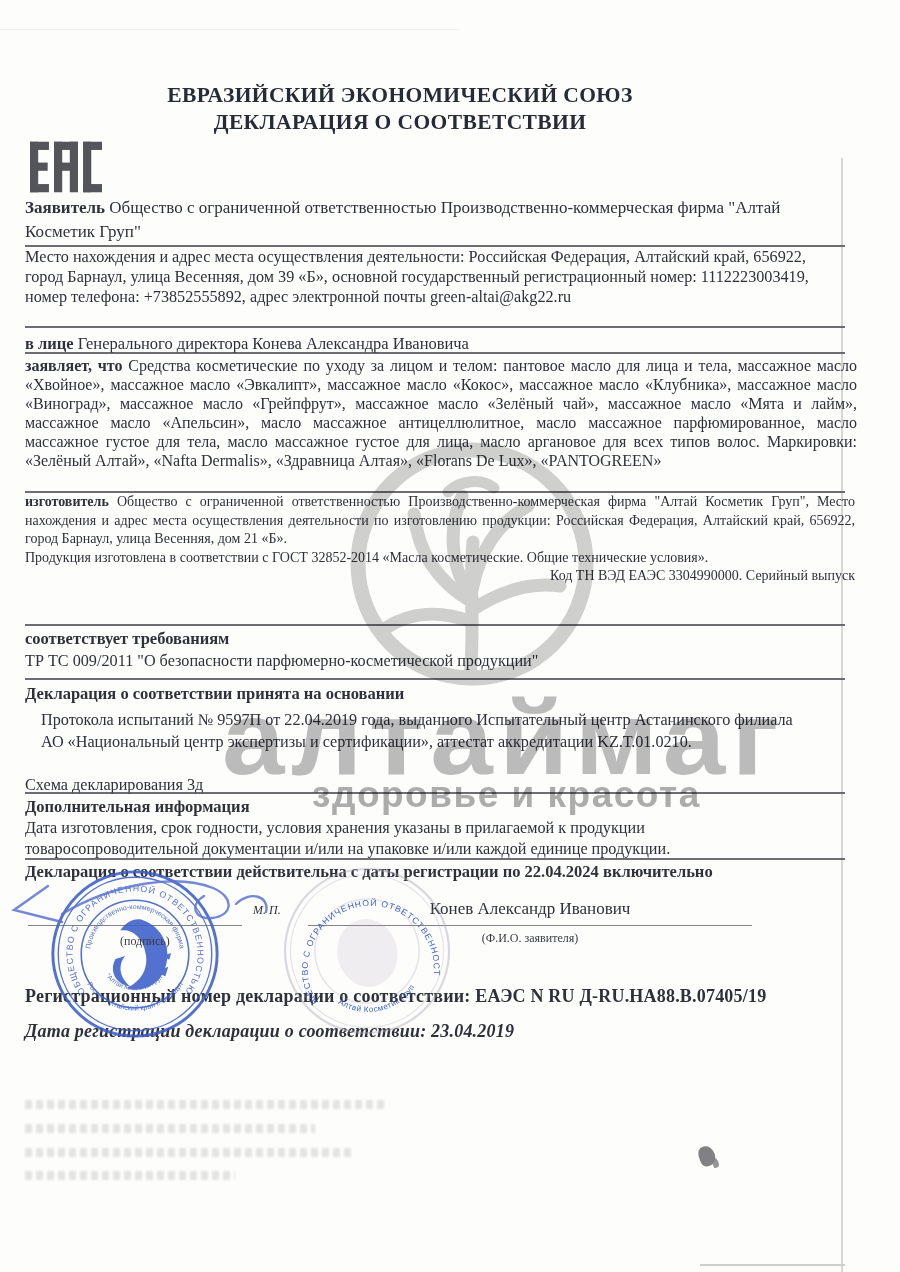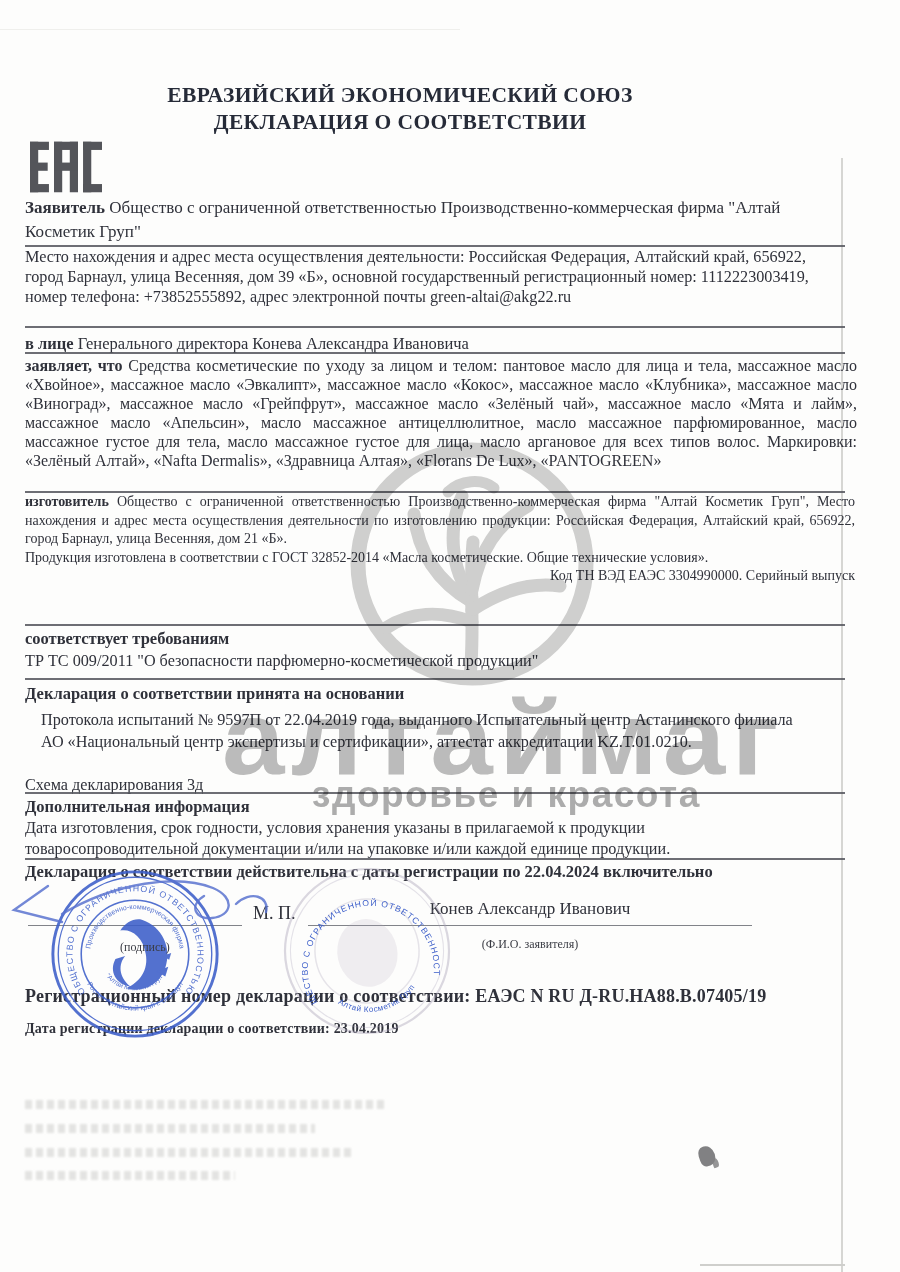--- a/index.html
+++ b/index.html
@@ -6,21 +6,21 @@
   .page{
     position:relative;width:900px;height:1272px;margin:0 auto;
     background:#fdfdfc;overflow:hidden;
     font-family:"Liberation Serif", serif;color:#2f313a;
   }
   .abs{position:absolute;}
   .txt{font-family:"Liberation Serif", serif;color:#2f313a;}
   .b{font-weight:bold;}
   .just{text-align:justify;}
   .divider{position:absolute;height:1.5px;background:#53555c;opacity:.85;}
-  .caption{font-size:12px;color:#3a3c44;margin-top:6px;}
+  .caption{font-size:12px;color:#3a3c44;}
   .title-wrap{left:0;top:82px;width:800px;text-align:center;
     font-weight:bold;font-size:21.5px;letter-spacing:.4px;color:#262b38;line-height:27px;}
   .ghostline{position:absolute;height:9px;opacity:.55;filter:blur(.8px);
     background:repeating-linear-gradient(90deg,#cfcfcd 0 7px,transparent 7px 11px);}
   .wm-layer{position:absolute;inset:0;pointer-events:none;mix-blend-mode:multiply;z-index:5;}
   .wm-brand{position:absolute;left:222px;top:686px;font-family:"Liberation Sans",sans-serif;
     font-weight:bold;font-size:104px;line-height:1;color:#bdbdbd;letter-spacing:6px;
     transform:scaleX(1.08);transform-origin:left top;}
   .wm-tag{position:absolute;left:312px;top:776px;font-family:"Liberation Sans",sans-serif;
     font-weight:bold;font-size:37px;color:#aeaeae;letter-spacing:1.5px;line-height:1;}
@@ -104,27 +104,27 @@
     <div class="abs txt" style="left:25px;top:776px;font-size:16.2px;">Схема декларирования 3д</div>
     <div class="divider" style="left:25px;top:792px;width:820px;"></div>
 
     <div class="abs txt b" style="left:25px;top:797px;font-size:16.5px;">Дополнительная информация</div>
     <div class="abs txt" style="left:25px;top:818px;width:770px;font-size:16.2px;line-height:20.5px;">Дата изготовления, срок годности, условия хранения указаны в прилагаемой к продукции товаросопроводительной документации и/или на упаковке и/или каждой единице продукции.</div>
     <div class="divider" style="left:25px;top:858px;width:820px;"></div>
 
     <div class="abs txt b" style="left:25px;top:862px;width:820px;font-size:16.5px;">Декларация о соответствии действительна с даты регистрации по 22.04.2024 включительно</div>
 
     <div class="divider" style="left:28px;top:925px;width:214px;height:1px;background:#6b6d74;"></div>
-    <div class="abs txt" style="left:253px;top:903px;font-size:18px;">М. П.</div>
+    <div class="abs txt" style="left:253px;top:903px;font-size:12px;font-style:italic;">М. П.</div>
     <div class="abs txt" style="left:330px;top:899px;width:400px;text-align:center;font-size:17px;">Конев Александр Иванович</div>
     <div class="divider" style="left:308px;top:925px;width:444px;height:1px;background:#6b6d74;"></div>
     <div class="abs caption" style="left:330px;top:931px;width:400px;text-align:center;">(Ф.И.О. заявителя)</div>
 
     <div class="abs txt b" style="left:25px;top:986px;font-size:18px;letter-spacing:.2px;">Регистрационный номер декларации о соответствии: ЕАЭС N RU Д-RU.НА88.В.07405/19</div>
-    <div class="abs txt b" style="left:25px;top:1021px;font-size:14px;letter-spacing:.2px;">Дата регистрации декларации о соответствии: 23.04.2019</div>
+    <div class="abs txt b" style="left:25px;top:1021px;font-size:18px;letter-spacing:.2px;font-style:italic;">Дата регистрации декларации о соответствии: 23.04.2019</div>
 
     <div class="ghostline" style="left:25px;top:1100px;width:360px;"></div>
     <div class="ghostline" style="left:25px;top:1124px;width:290px;"></div>
     <div class="ghostline" style="left:25px;top:1148px;width:330px;"></div>
     <div class="ghostline" style="left:25px;top:1171px;width:210px;"></div>
     <div class="smudge"></div>
   </div>
 
   <div class="stamp-layer">
 

